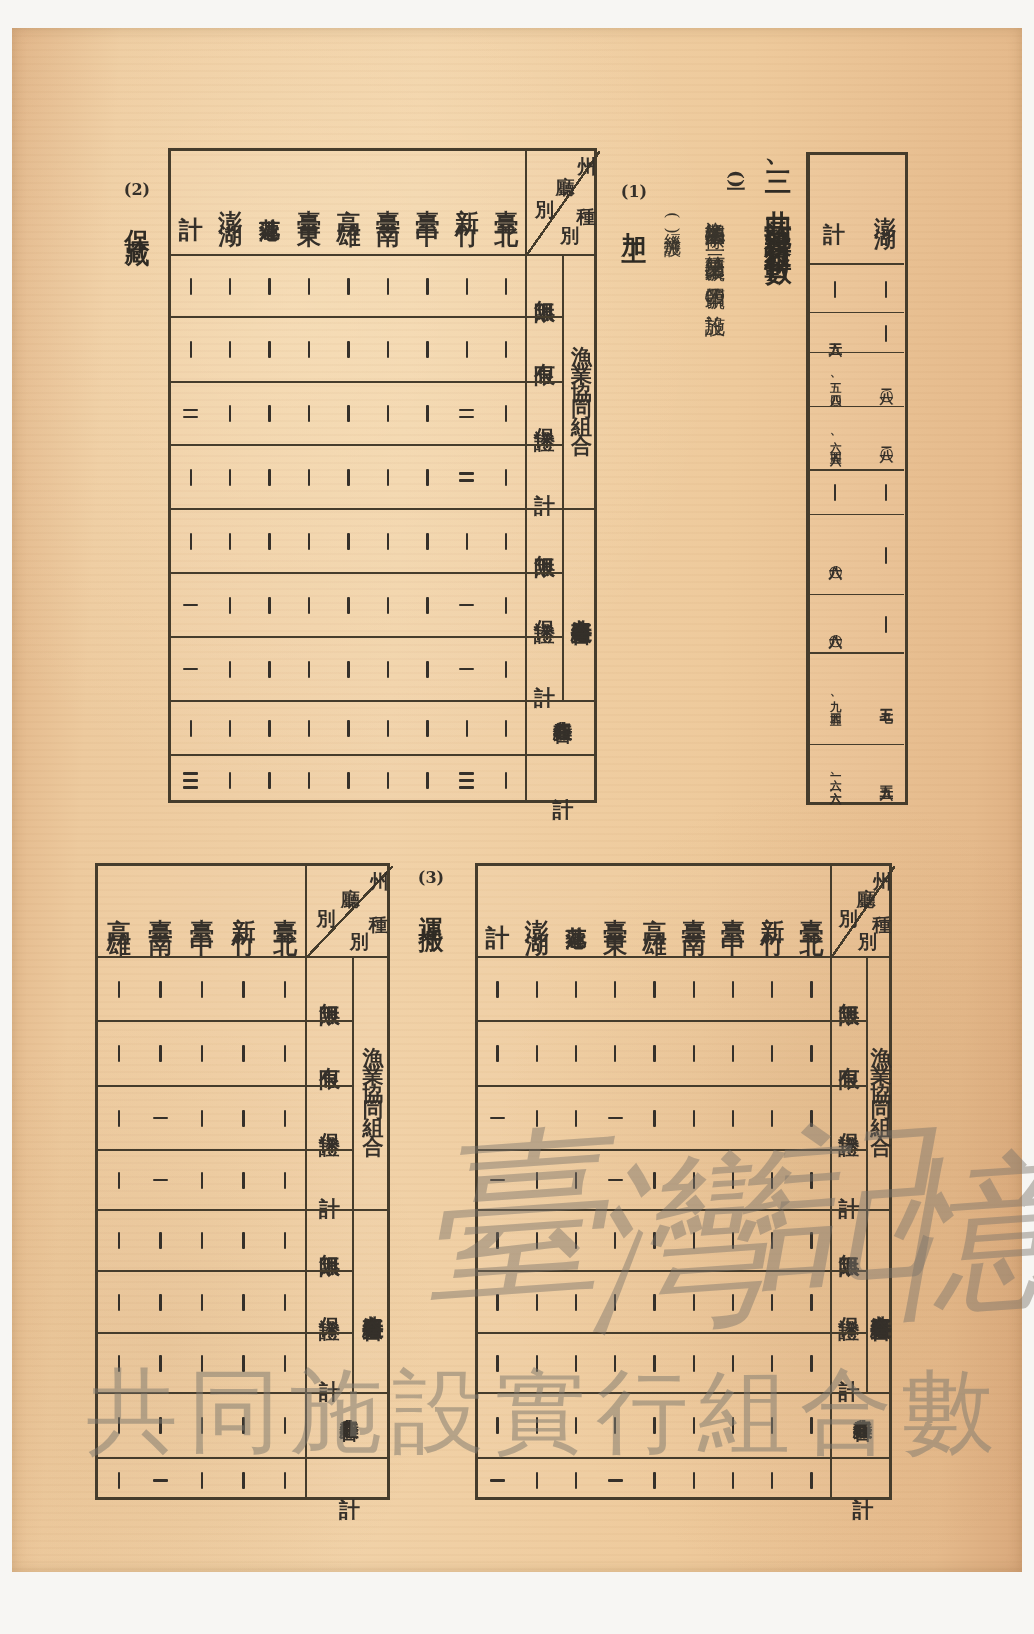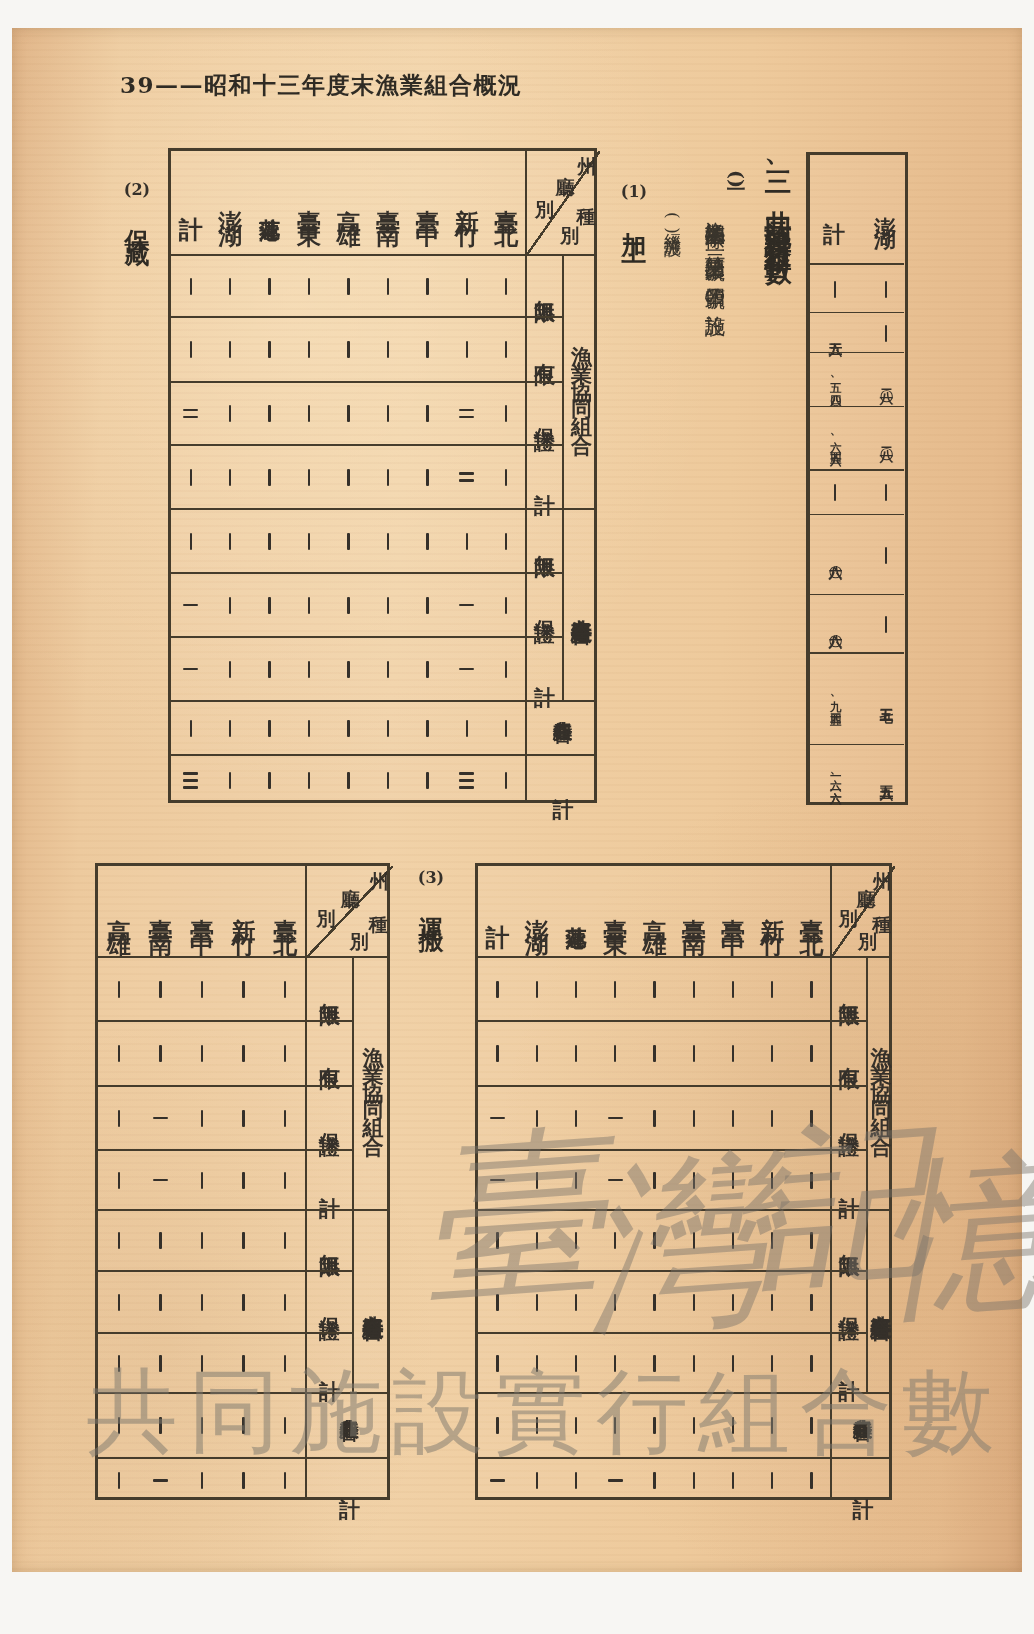--- a/index.html
+++ b/index.html
@@ -59,23 +59,20 @@
   .wm-ch{position:absolute;font-style:italic;color:rgba(122,116,106,.45);transform:rotate(-4deg);line-height:1;}
   .wm-latin{position:absolute;font-style:italic;font-size:38px;color:rgba(186,142,104,.8);letter-spacing:1px;}
   .wm-lib{position:absolute;font-size:92px;letter-spacing:10px;color:rgba(128,122,112,.52);line-height:1;white-space:nowrap;}
 </style>
 </head>
 <body>
 
 <div class="page">
   <div class="paper"></div>
 
-  <div class="abs hdr-text" style="left:120px;top:70px;">
-    <span>39——昭和十三年度末漁業組合概況</span>
-  </div>
 
   <div class="abs" style="left:760px;top:150px;height:400px;">
     <span class="v sect-title">三、共同施設實行組合數</span>
   </div>
   <div class="abs" style="left:724px;top:170px;height:60px;">
     <span class="v item-marker">(一)</span>
   </div>
   <div class="abs" style="left:701px;top:206px;height:530px;">
     <span class="v para">漁業法第四十三條の二第一項第三號又は第四號の施設</span>
   </div>

